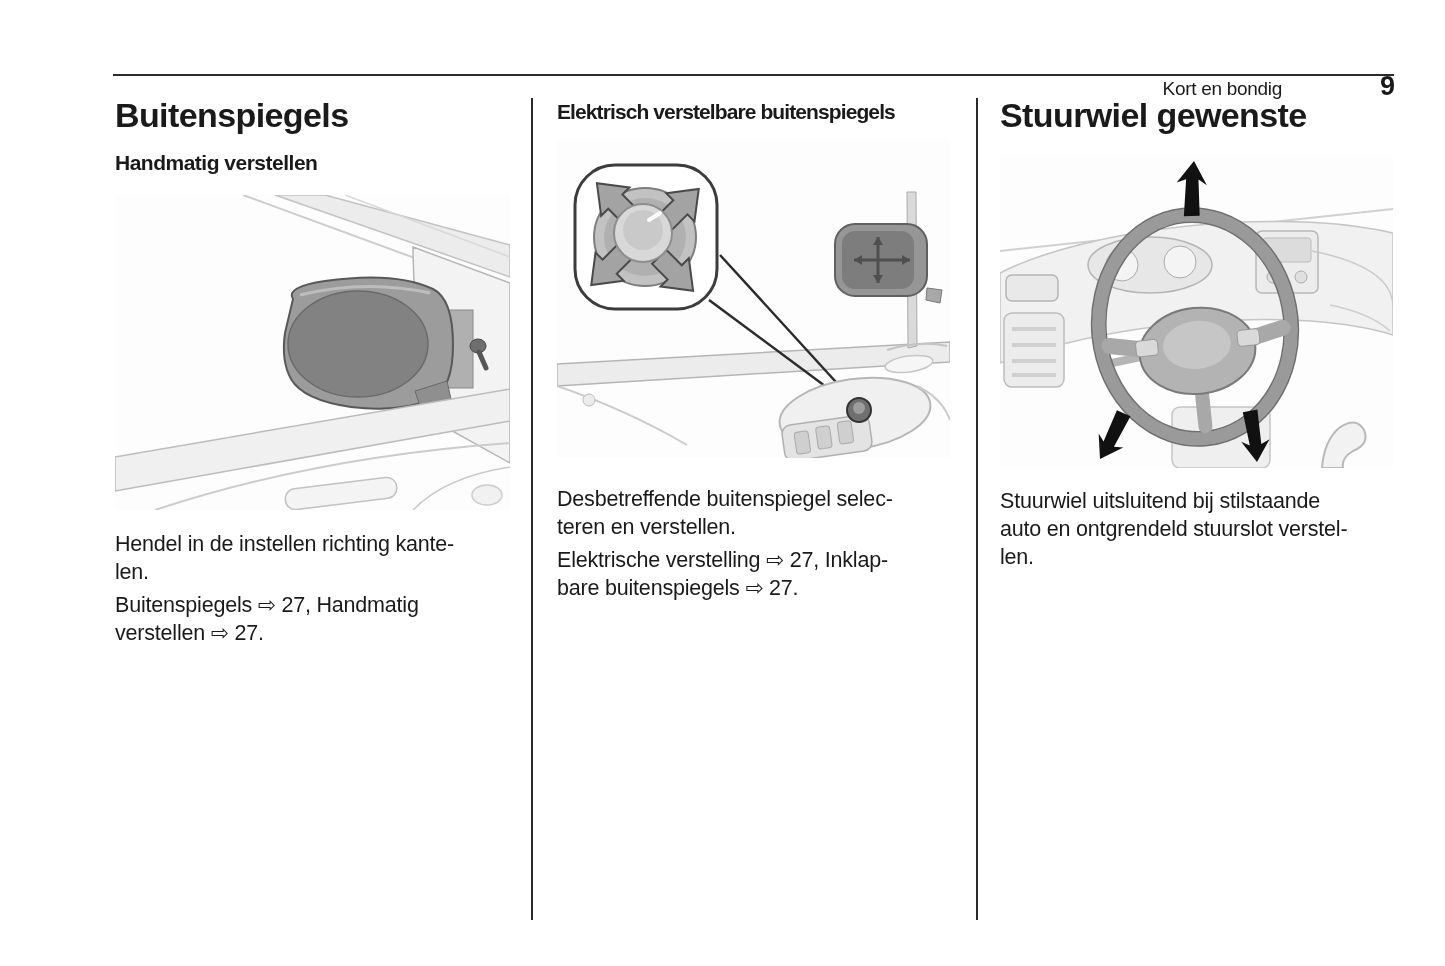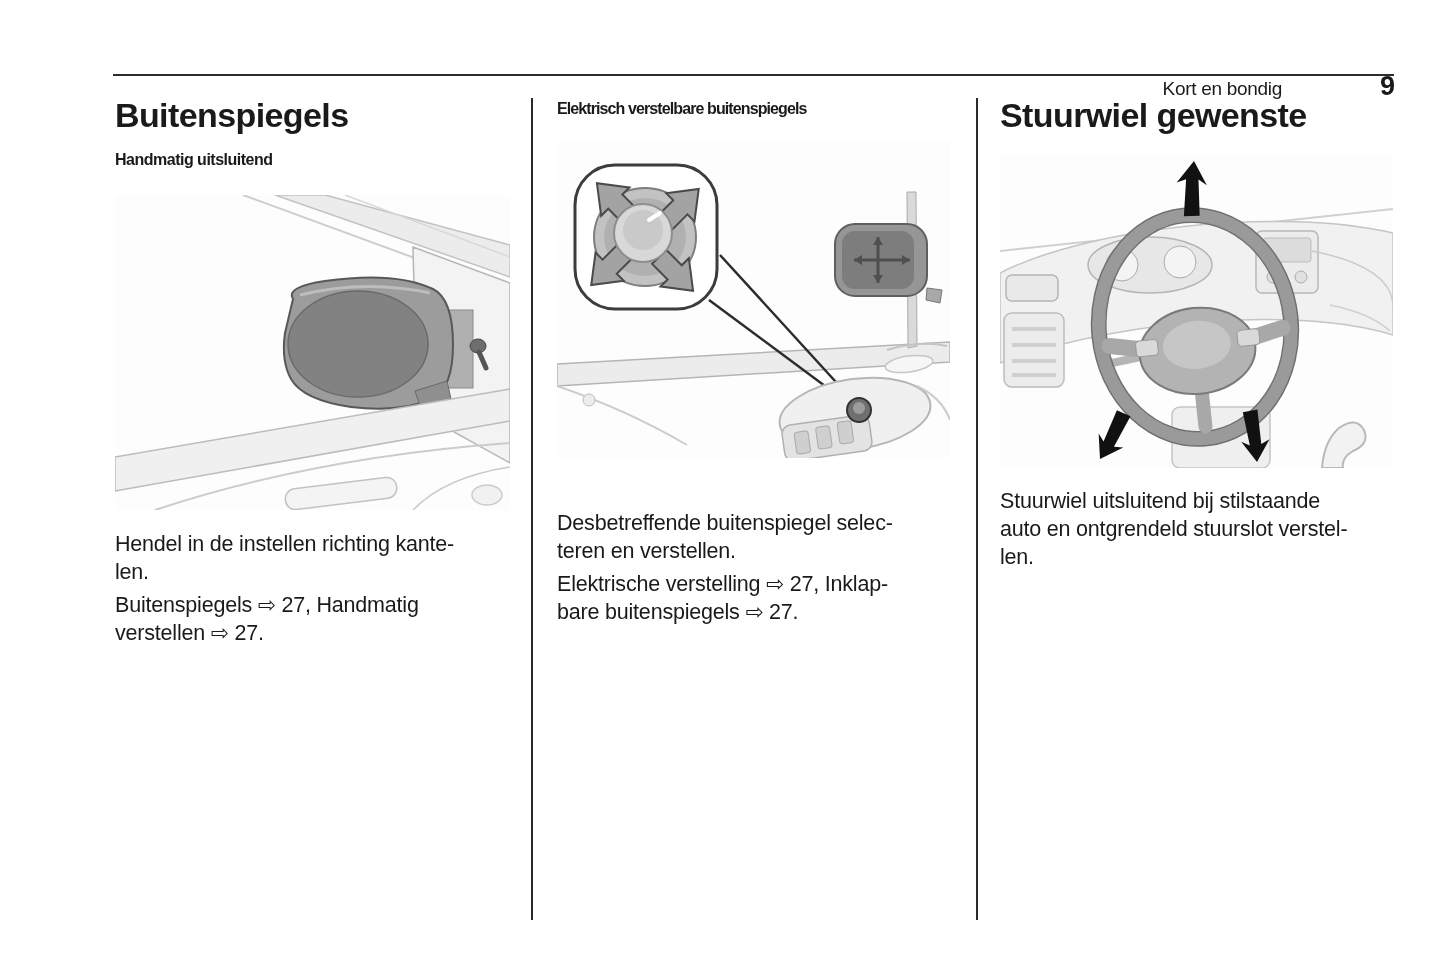--- a/index.html
+++ b/index.html
@@ -6,21 +6,21 @@
   .page{position:relative;width:1445px;height:966px;background:#ffffff;
         font-family:"Liberation Sans","DejaVu Sans",sans-serif;color:#1a1a1a;overflow:hidden;}
   .header-bar{position:absolute;left:113px;top:42px;width:1282px;display:flex;
               justify-content:flex-end;align-items:baseline;}
   .header-title{font-size:19px;font-weight:normal;letter-spacing:-0.3px;margin-right:98px;margin-top:36px;}
   .page-num{font-size:27px;font-weight:bold;}
   .header-rule{position:absolute;left:113px;top:74px;width:1281px;height:2px;background:#2b2b2b;}
   .v-divider{position:absolute;top:98px;height:822px;width:2px;background:#2b2b2b;}
   .col{position:absolute;top:0;height:966px;}
   .h1{position:absolute;margin:0;font-size:34px;font-weight:bold;letter-spacing:-0.6px;white-space:nowrap;}
-  .h2{position:absolute;margin:0;font-size:16px;font-weight:bold;letter-spacing:-0.5px;white-space:nowrap;}
+  .h2{position:absolute;margin:0;font-size:21px;font-weight:bold;letter-spacing:-0.5px;white-space:nowrap;}
   .h2.long{letter-spacing:-0.9px;}
   .figure{position:absolute;left:0;}
   .figure svg{display:block;}
   .text-block{position:absolute;left:0;right:0;}
   .para{font-size:21.5px;line-height:28px;letter-spacing:-0.2px;white-space:pre-line;margin:0 0 5px 0;}
 </style>
 </head>
 <body>
 
 <div class="page">
@@ -29,21 +29,21 @@
     <div class="header-title">Kort en bondig</div>
     <div class="page-num">9</div>
   </div>
   <div class="header-rule"></div>
 
   <div class="v-divider" style="left:531px;"></div>
   <div class="v-divider" style="left:976px;"></div>
 
   <div class="col" style="left:115px;width:395px;">
     <h1 class="h1" style="top:96px;">Buitenspiegels</h1>
-    <h2 class="h2" style="top:151px;">Handmatig uitsluitend</h2>
+    <h2 class="h2" style="top:151px;">Handmatig verstellen</h2>
 
     <div class="figure" style="top:195px;" role="img" aria-label="manual-exterior-mirror-illustration">
       <svg width="395" height="315" viewBox="0 0 395 315" xmlns="http://www.w3.org/2000/svg">
         <rect x="0" y="0" width="395" height="315" fill="#fdfdfd"></rect>
 
         <path d="M160,0 L395,82 L395,50 L210,0 Z" fill="#ececec" stroke="#c2c2c2" stroke-width="1.5"></path>
         <path d="M128,0 L395,98" stroke="#cdcdcd" stroke-width="2" fill="none"></path>
         <path d="M230,0 L395,62" stroke="#d8d8d8" stroke-width="1.5" fill="none"></path>
 
         <path d="M298,52 L395,88 L395,268 L330,232 Q298,150 298,52 Z" fill="#f3f3f3" stroke="#b5b5b5" stroke-width="1.5"></path>
@@ -125,21 +125,21 @@
         </g>
 
         <path d="M0,246 Q70,270 130,305" stroke="#cccccc" stroke-width="2" fill="none"></path>
         <circle cx="32" cy="260" r="6" fill="#ececec" stroke="#bbbbbb"></circle>
         <ellipse cx="352" cy="224" rx="24" ry="8" transform="rotate(-8 352 224)" fill="#f6f6f6" stroke="#c6c6c6" stroke-width="1.5"></ellipse>
         <path d="M330,210 Q362,200 390,206" stroke="#c4c4c4" stroke-width="2" fill="none"></path>
         <path d="M360,246 Q385,258 393,280" stroke="#cccccc" stroke-width="2" fill="none"></path>
       </svg>
     </div>
 
-    <div class="text-block" style="top:509px;">
+    <div class="text-block" style="top:485px;">
       <p class="para">Desbetreffende buitenspiegel selec-
 teren en verstellen.</p>
       <p class="para">Elektrische verstelling ⇨ 27, Inklap-
 bare buitenspiegels ⇨ 27.</p>
     </div>
   </div>
 
   <div class="col" style="left:1000px;width:395px;">
     <h1 class="h1" style="top:96px;">Stuurwiel gewenste</h1>
 

